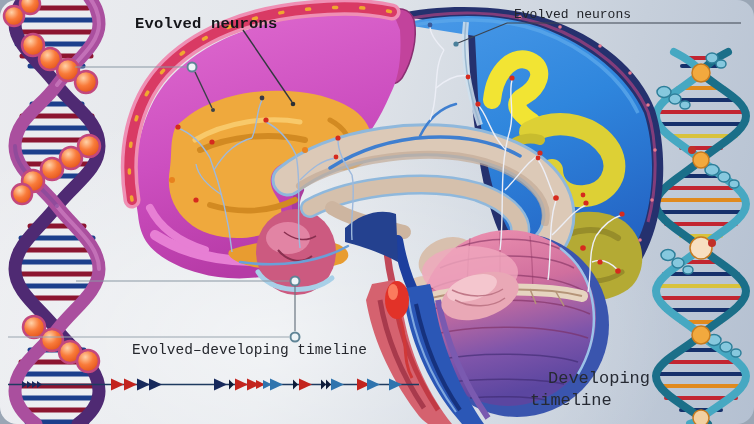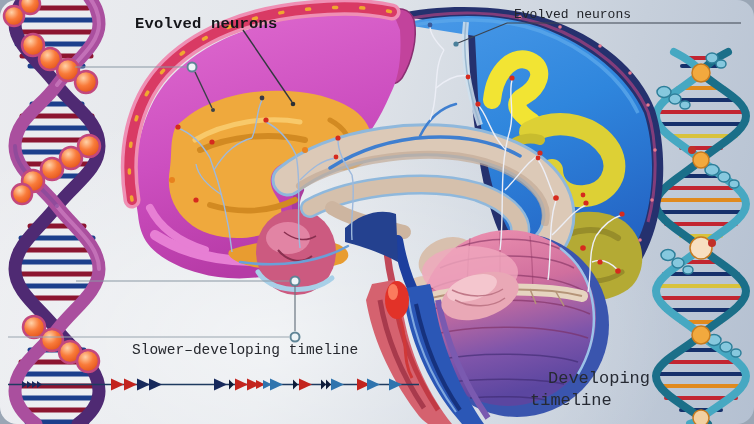--- a/index.html
+++ b/index.html
@@ -410,15 +410,15 @@
           <polygon points="331,378.5 331,390.5 344,384.5" fill="#2f74ae"></polygon>
           <polygon points="357,378.5 357,390.5 370,384.5" fill="#c3241e"></polygon>
           <polygon points="367,378.5 367,390.5 380,384.5" fill="#2f74ae"></polygon>
           <polygon points="389,378.5 389,390.5 402,384.5" fill="#2f74ae"></polygon>
         </g>
   </g>
 </svg>
 
 <div class="lbl lbl-bold">Evolved neurons</div>
 <div class="lbl lbl-right">Evolved neurons</div>
-<div class="lbl lbl-slower">Slower–developing timeline</div>
+<div class="lbl lbl-slower">Evolved–developing timeline</div>
 <div class="lbl lbl-dev">Developing timeline</div>
 </div>
 
 </body></html>

